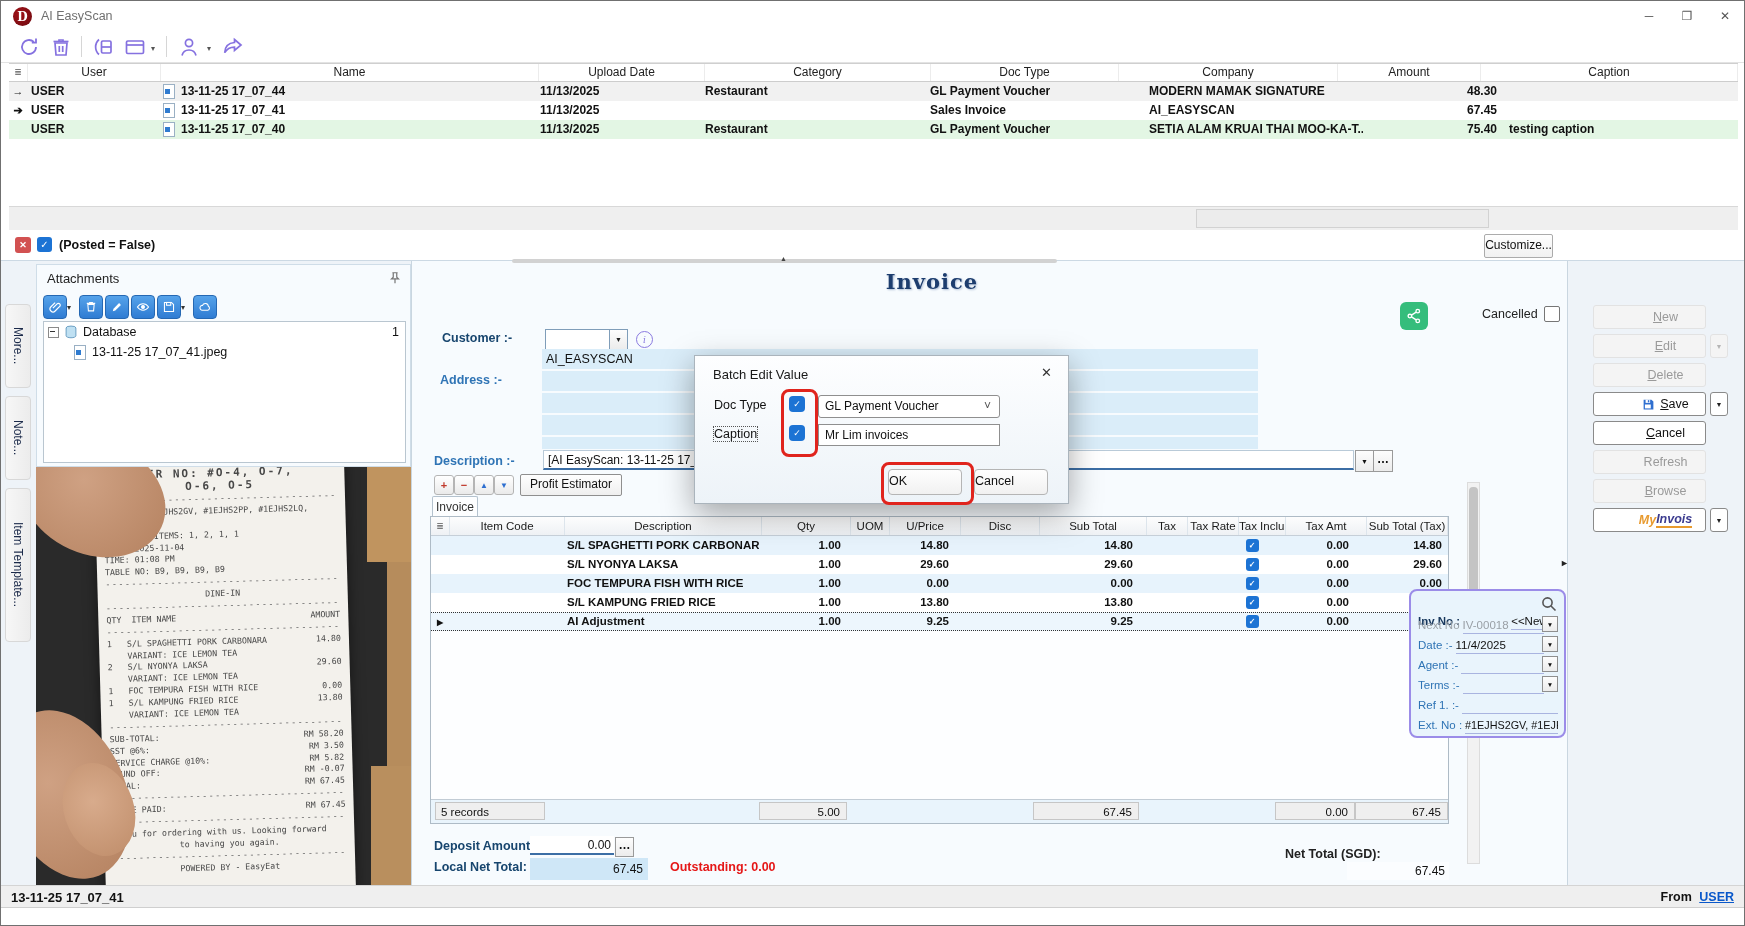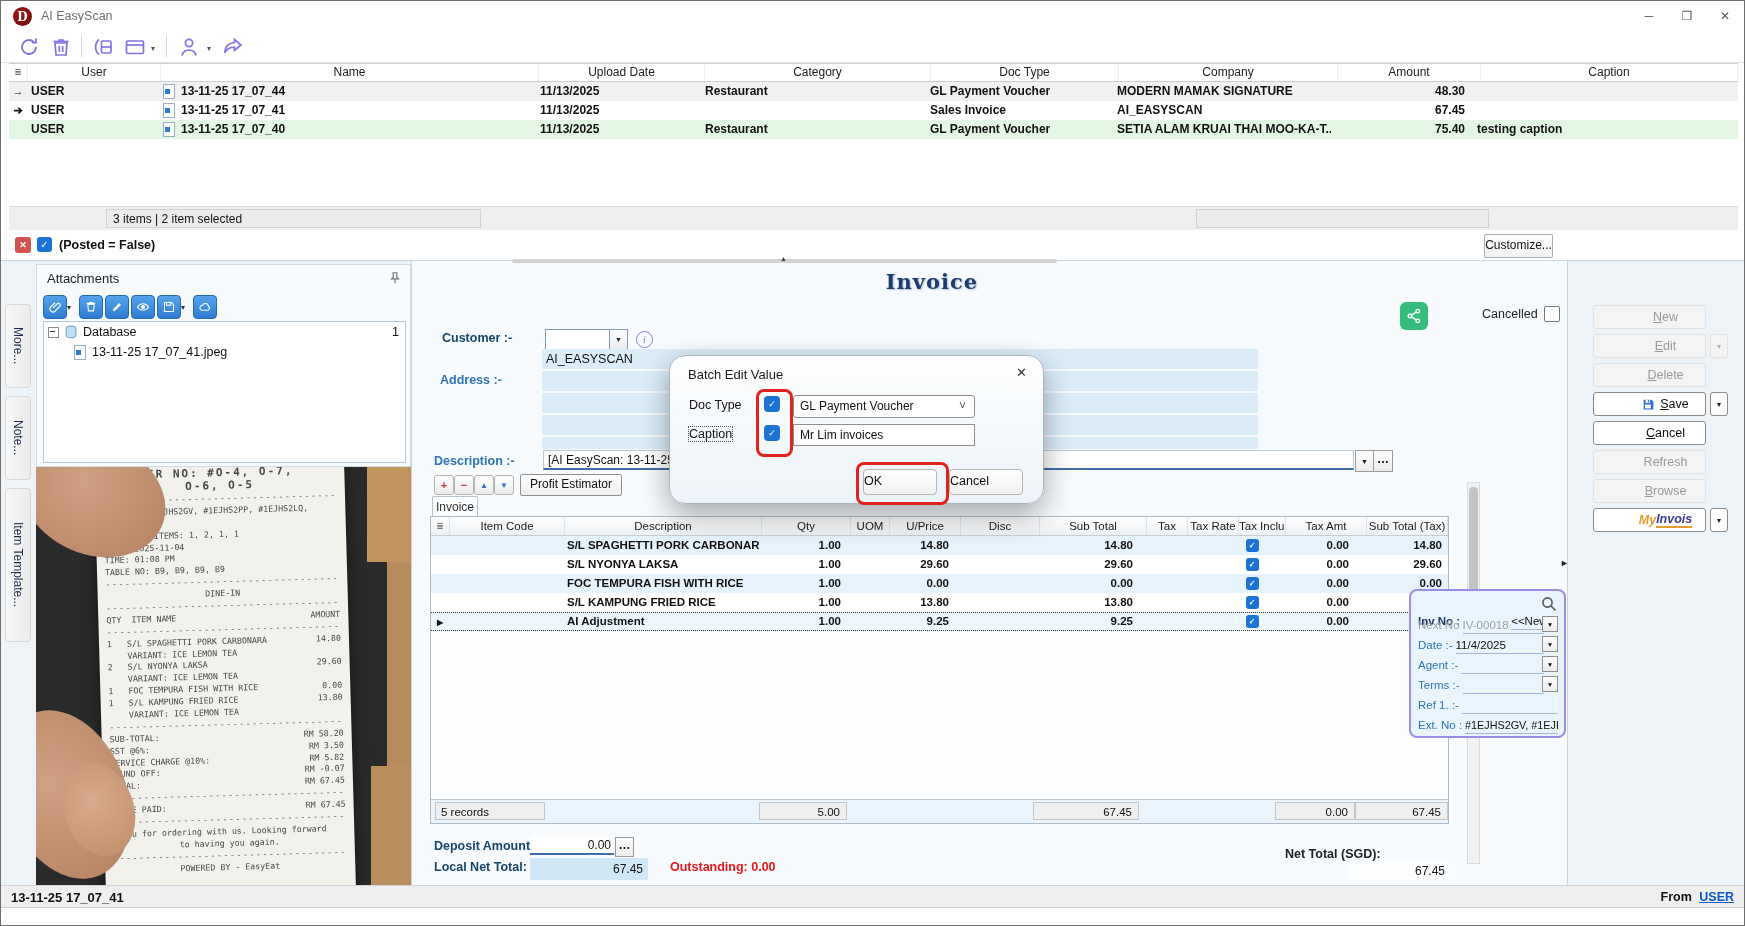--- a/index.html
+++ b/index.html
@@ -32,21 +32,21 @@
   .tgbody > div:nth-of-type(1){background:#f1f1f1;}
   .tgbody > div:nth-of-type(2){background:#ffffff;}
   .tgbody > div:nth-of-type(3){background:#e3f6e4;}
   .tc{overflow:hidden;white-space:nowrap;height:19px;line-height:19px;}
   .c-sel{width:18px;text-align:center;}
   .c-user{width:132px;padding-left:4px;box-sizing:border-box;}
   .c-name{width:377px;display:flex;align-items:center;}
   .c-date{width:165px;padding-left:4px;box-sizing:border-box;}
   .c-cat{width:225px;padding-left:4px;box-sizing:border-box;}
   .c-doc{width:187px;padding-left:4px;box-sizing:border-box;}
-  .c-comp{width:218px;padding-left:4px;box-sizing:border-box;}
+  .c-comp{width:218px;padding-left:4px;box-sizing:border-box;margin-left:32px;}
   .c-amt{width:142px;text-align:right;padding-right:8px;box-sizing:border-box;}
   .c-cap{flex:1;padding-left:4px;box-sizing:border-box;}
   .tgbody > div:nth-of-type(1) .selmark::before{content:"→";font-weight:400;font-size:11px;}
   .tgbody > div:nth-of-type(2) .selmark::before{content:"➔";font-weight:900;font-size:11px;}
   .ficon{display:inline-block;width:10px;height:13px;background:#fff;border:1px solid #9ab0c4;margin:0 6px 0 4px;position:relative;flex:0 0 auto;}
   .ficon::after{content:"";position:absolute;left:1px;top:4px;width:5px;height:5px;background:#2f7bd0;}
   
   #gridstatus{position:absolute;left:8px;top:205px;width:1729px;height:24px;background:#efefef;border-top:1px solid #d8d8d8;border-bottom:1px solid #d8d8d8;}
   .gsbox{position:absolute;top:2px;height:19px;background:#ececec;border:1px solid #d2d2d2;line-height:19px;padding-left:6px;font-size:12px;color:#111;box-sizing:border-box;}
   
@@ -175,21 +175,21 @@
   .rbtn.off{background:#f4f4f4;border:1px solid #e2e2e2;color:#9a9a9a;}
   .rlbl{display:inline-block;}
   .rlbl::first-letter{text-decoration:underline;}
   .rlbl.nou::first-letter{text-decoration:none;}
   .rdd{position:absolute;left:1709px;width:18px;height:24px;border-radius:3px;display:flex;align-items:center;justify-content:center;font-size:7px;box-sizing:border-box;}
   .rdd.on{background:#fff;border:1px solid #8a8a8a;color:#222;}
   .rdd.off{background:#f4f4f4;border:1px solid #e2e2e2;color:#b5b5b5;}
   #myinvoisbtn .my{color:#e89a2e;font-weight:bold;font-style:italic;}
   #myinvoisbtn .invois{color:#3b3b8f;font-weight:bold;font-style:italic;border-bottom:2px solid #e89a2e;}
   
-  #dialog{position:absolute;left:668px;top:94px;width:373px;height:147px;background:linear-gradient(#fdfeff,#edf3f8);border:1px solid #aab4bc;border-radius:16px;box-shadow:0 10px 30px rgba(0,0,0,.35);z-index:60;}
+  #dialog{position:absolute;left:693px;top:94px;width:373px;height:147px;background:linear-gradient(#fdfeff,#edf3f8);border:1px solid #aab4bc;border-radius:0;box-shadow:0 10px 30px rgba(0,0,0,.35);z-index:60;}
   #dlgtitle{position:absolute;left:18px;top:11px;font-size:13px;color:#1a1a1a;}
   #dlgclose{position:absolute;right:16px;top:9px;font-size:13px;color:#333;}
   .dlglabel{position:absolute;left:19px;font-size:12.5px;color:#111;}
   .dlgcb{position:absolute;left:94px;width:16px;height:16px;background:#1c73d4;border-radius:4px;color:#fff;font-size:9px;display:flex;align-items:center;justify-content:center;}
   .dlgcb::before{content:"✓";}
   #dlgselect{position:absolute;left:123px;top:39px;width:182px;height:23px;background:#fff;border:1px solid #8f8f8f;border-radius:3px;line-height:21px;padding-left:6px;font-size:12px;box-sizing:border-box;}
   #dlgselect::after{content:"˅";position:absolute;right:8px;top:0;color:#555;font-size:12px;}
   #dlginput{position:absolute;left:123px;top:68px;width:182px;height:22px;background:#fff;border:1px solid #8f8f8f;line-height:20px;padding-left:6px;font-size:12px;box-sizing:border-box;}
   .dlgbtn{position:absolute;top:113px;width:72px;height:24px;background:linear-gradient(#fefefe,#f1f1f1);border:1px solid #b5b5b5;border-radius:4px;text-align:left;line-height:22px;font-size:12.5px;}
   .redbox{position:absolute;border:3px solid #e0241d;border-radius:8px;pointer-events:none;}
@@ -303,21 +303,20 @@
           <div class="tc c-cat">Restaurant</div>
           <div class="tc c-doc">GL Payment Voucher</div>
           <div class="tc c-comp">SETIA ALAM KRUAI THAI MOO-KA-T...</div>
           <div class="tc c-amt num">75.40</div>
           <div class="tc c-cap">testing caption</div>
         </div>
       </div>
   </div>
 
   <div id="gridstatus">
-    <div class="gsbox" style="left:97px;width:375px;">3 items |  2 item selected</div>
     <div class="gsbox" style="left:1187px;width:293px;"></div>
   </div>
 
   <div id="filterrow">
     <div id="filterclear">✕</div>
     <div class="bluecb" style="position:absolute;left:36px;top:7px;"></div>
     <div id="filterlabel">(Posted = False)</div>
     <div id="customizebtn">Customize...</div>
   </div>
 

